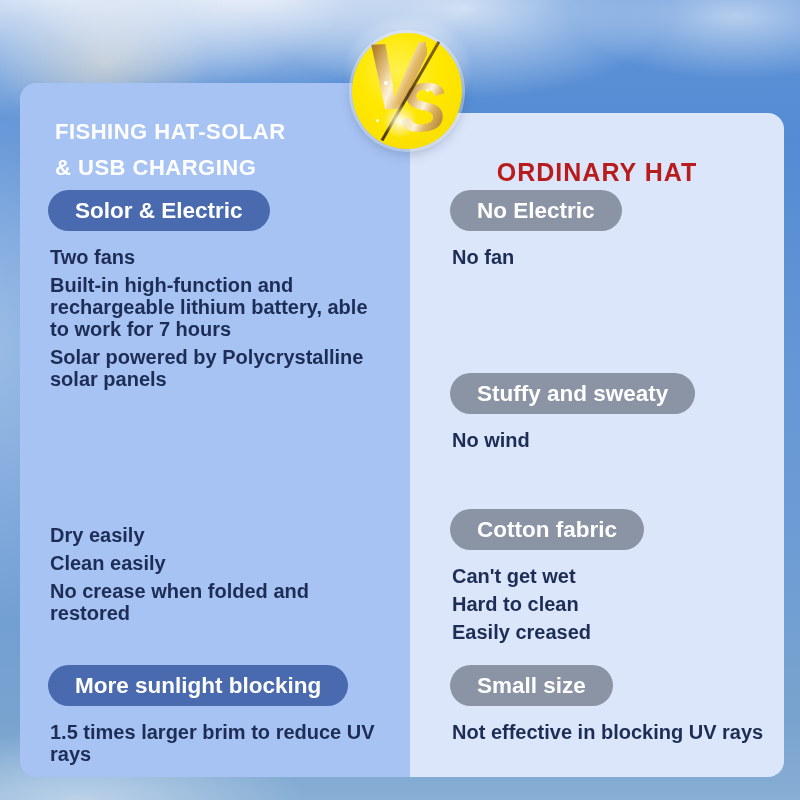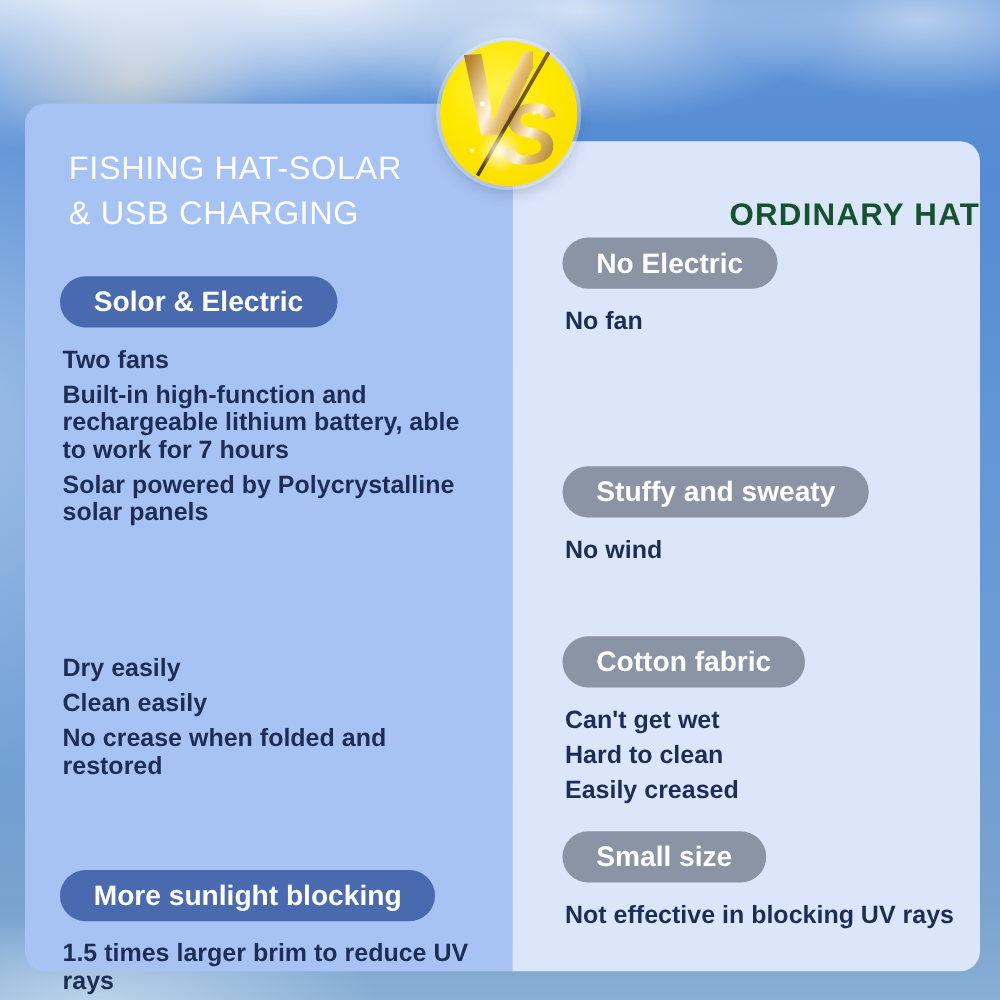--- a/index.html
+++ b/index.html
@@ -24,32 +24,32 @@
   .panel-left{
     left:20px;top:83px;width:390px;height:694px;
     background:#a7c3f3;border-radius:16px 0 0 16px;z-index:1;
   }
   .panel-right{
     left:410px;top:113px;width:374px;height:664px;
     background:#dbe6fa;border-radius:0 16px 16px 0;z-index:1;
   }
   .left-title{
     position:absolute;left:35px;top:16px;width:330px;
-    color:#ffffff;font-size:26px;font-weight:400;line-height:36px;letter-spacing:.5px;
+    color:#ffffff;font-size:22px;font-weight:700;line-height:36px;letter-spacing:.5px;
   }
   .right-title{
-    position:absolute;left:0;top:24px;width:100%;text-align:right;
-    color:#14532d;font-size:25px;font-weight:700;letter-spacing:1px;
+    position:absolute;left:0;top:24px;width:100%;text-align:center;
+    color:#b91c1c;font-size:25px;font-weight:700;letter-spacing:1px;
   }
   .section{position:absolute;left:0;width:100%;}
   .pill{
     display:inline-block;height:41px;line-height:41px;padding:0 27px;
     border-radius:22px;color:#fff;font-size:22.5px;font-weight:700;white-space:nowrap;
   }
-  .panel-left .pill{margin-left:28px;background:#4a6ab0;margin-top:31px;}
+  .panel-left .pill{margin-left:28px;background:#4a6ab0;}
   .panel-right .pill{margin-left:40px;background:#8a94a5;}
   .items{margin-top:15px;}
   .panel-left .items{padding-left:30px;}
   .panel-right .items{padding-left:42px;}
   .item{
     margin:0 0 6px 0;max-width:335px;
     color:#1d2d55;font-size:20px;font-weight:600;line-height:22px;
   }
   
   .vs-badge{

